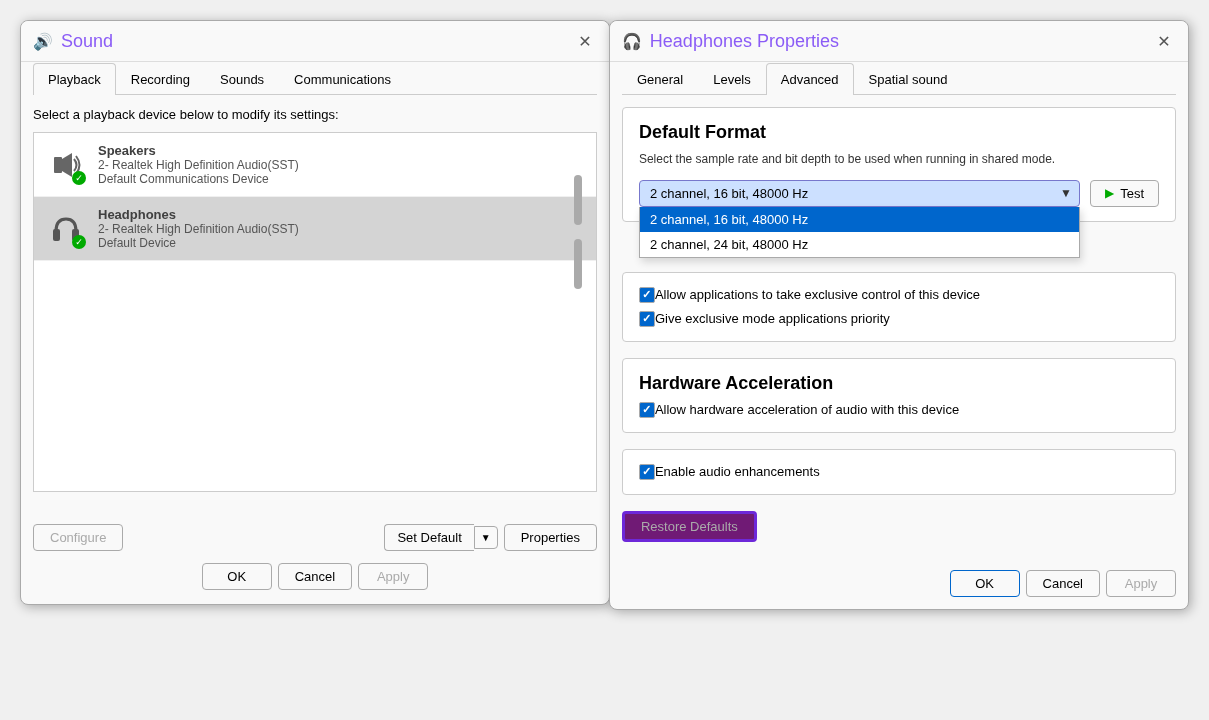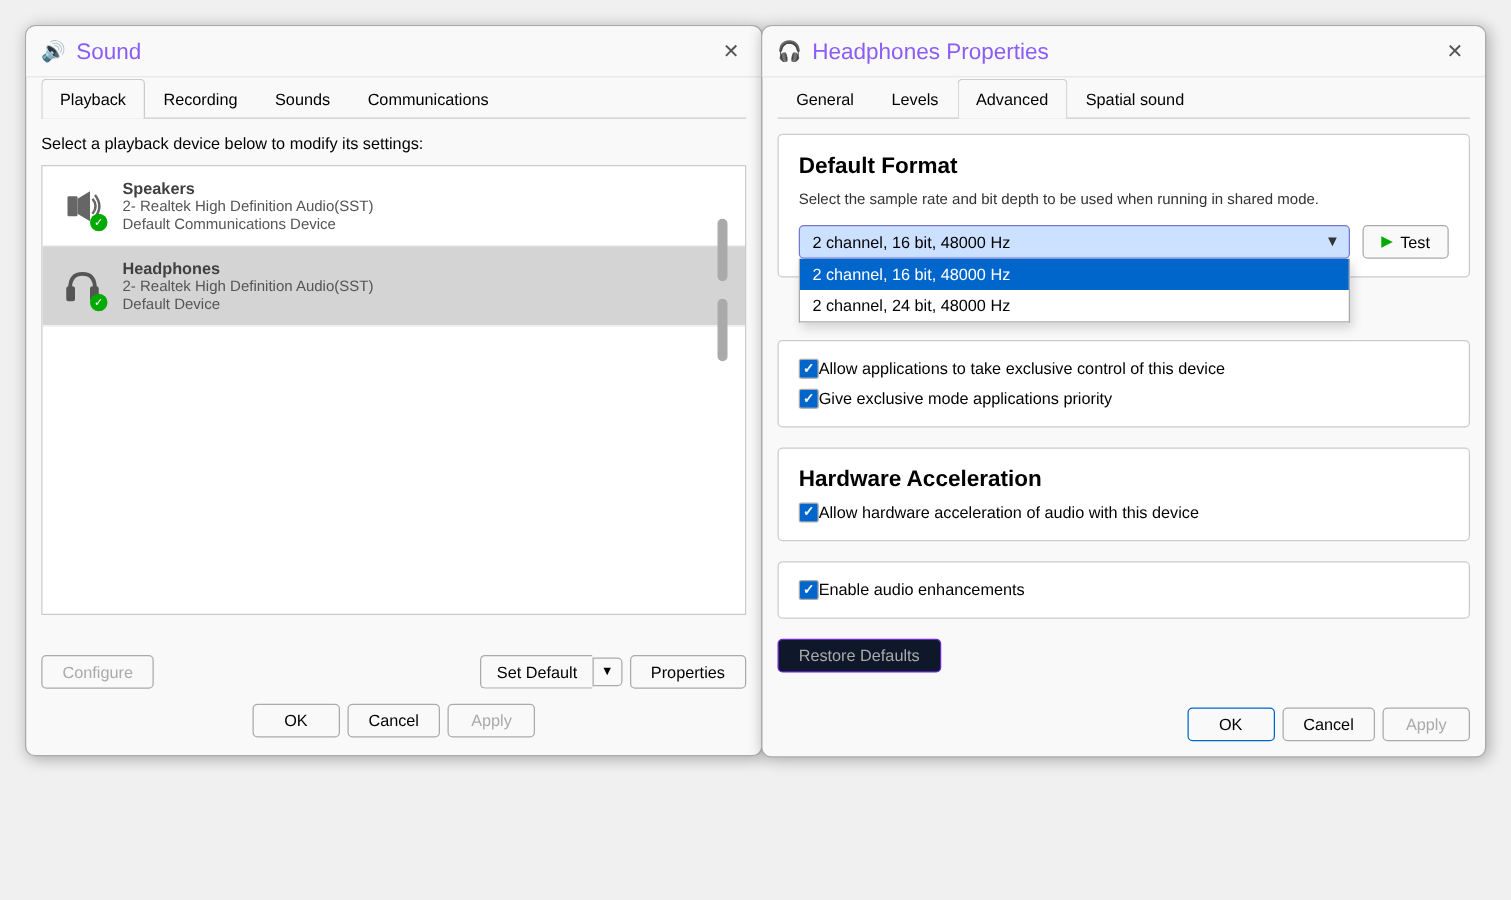--- a/index.html
+++ b/index.html
@@ -348,22 +348,22 @@
     .checkbox-box::after {
       content: '✓';
       color: white;
       font-size: 11px;
       font-weight: bold;
     }
 
     
     .restore-btn {
       padding: 5px 16px;
-      border: 1px solid #6d28d9;
-      background: #0f172a;
+      border: 3px solid #6d28d9;
+      background: #701a75;
       border-radius: 4px;
       cursor: pointer;
       font-size: 13px;
       color: #aaa;
     }
 
     
     .props-bottom {
       display: flex;
       justify-content: flex-end;

